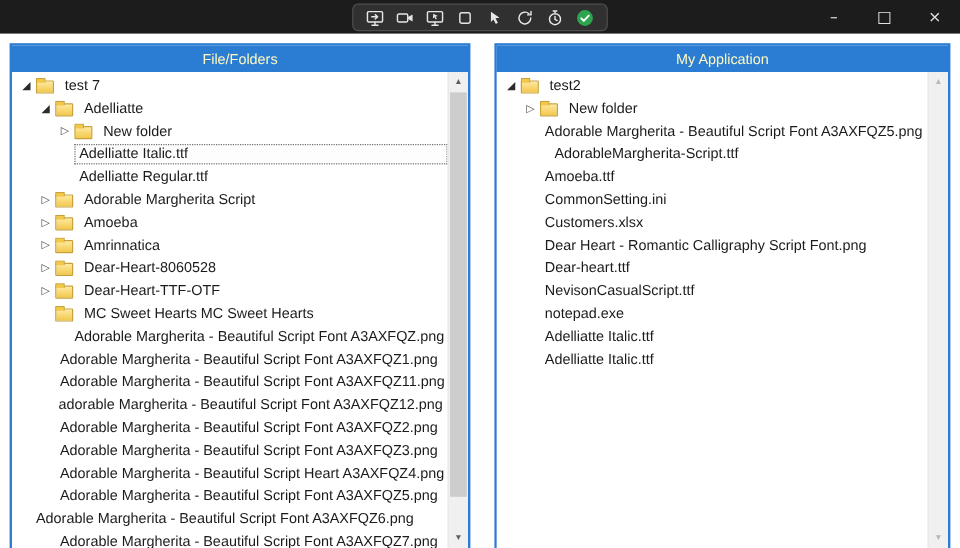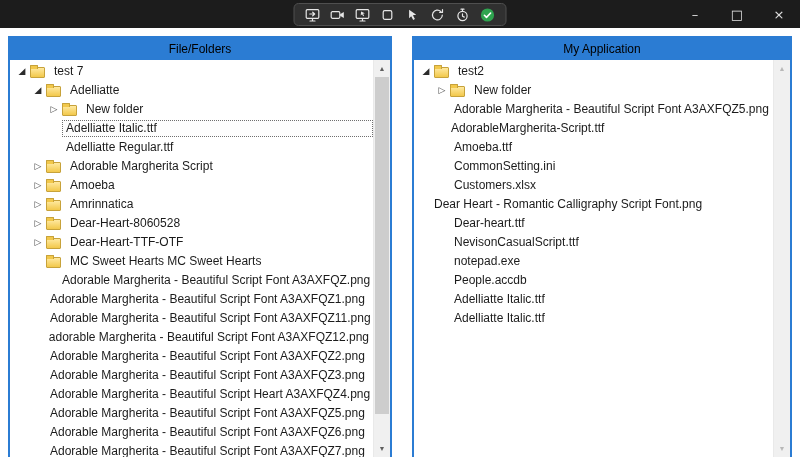--- a/index.html
+++ b/index.html
@@ -14,21 +14,21 @@
     display:flex; align-items:center; gap:3px; background:#303030; border:1px solid #4f4f4f; border-radius:5px; padding:0 7px; }
   .tb-btn { width:22px; height:19px; display:flex; align-items:center; justify-content:center; background:transparent; border:none; cursor:pointer; }
   .win-controls { position:absolute; right:0; top:0; height:28px; display:flex; }
   .win-btn { width:42px; height:28px; background:transparent; border:none; color:#e2e2e2; font-size:13px; cursor:pointer; font-family:"DejaVu Sans",sans-serif; }
 
   
   .content { position:absolute; top:28px; left:0; right:0; bottom:0; background:#fff; }
   .panel { position:absolute; top:8px; bottom:-2px; border:2px solid #2b7cd3; background:#fff; display:flex; flex-direction:column; }
   .panel.left  { left:8px;  width:384px; }
   .panel.right { left:412px; width:380px; }
-  .panel-header { flex:none; height:22px; background:#2b7cd3; color:#000000; font-size:12px; display:flex; align-items:center; justify-content:center; }
+  .panel-header { flex:none; height:22px; background:#2b7cd3; color:#fef9c3; font-size:12px; display:flex; align-items:center; justify-content:center; }
   .panel-body { flex:1; position:relative; overflow:hidden; background:#fff; }
   .tree { position:absolute; top:2px; left:0; right:17px; bottom:0; overflow:hidden; }
 
   
   .row { display:flex; align-items:center; height:19px; font-size:12px; color:#1b1b1b; white-space:nowrap; }
   .exp { flex:none; width:16px; text-align:center; font-size:9px; line-height:19px; color:#2b2b2b; }
   .exp.collapsed { color:#4a4a4a; font-size:9px; }
   .folder-ic { flex:none; width:15px; height:11px; background:linear-gradient(#ffe9a0,#f2c84b); border:1px solid #c7a23a; border-radius:1px; position:relative; margin-right:5px; margin-top:2px; }
   .folder-ic::before { content:''; position:absolute; top:-3px; left:-1px; width:6px; height:3px; background:#f2c84b; border:1px solid #c7a23a; border-bottom:none; border-radius:1px 1px 0 0; }
   .lab { padding:0 4px; line-height:17px; }
@@ -190,21 +190,21 @@
             <span class="lab">Adorable Margherita - Beautiful Script Font A3AXFQZ3.png</span>
           </div>
           <div class="row" style="padding-left: 20px;">
             <span class="exp"></span>
             <span class="lab">Adorable Margherita - Beautiful Script Heart A3AXFQZ4.png</span>
           </div>
           <div class="row" style="padding-left: 20px;">
             <span class="exp"></span>
             <span class="lab">Adorable Margherita - Beautiful Script Font A3AXFQZ5.png</span>
           </div>
-          <div class="row" style="padding-left: 20px;">
+          <div class="row" style="">
             <span class="exp"></span>
             <span class="lab">Adorable Margherita - Beautiful Script Font A3AXFQZ6.png</span>
           </div>
           <div class="row" style="padding-left: 20px;">
             <span class="exp"></span>
             <span class="lab">Adorable Margherita - Beautiful Script Font A3AXFQZ7.png</span>
           </div>
         </div>
       <div class="scrollbar">
         <div class="sb-up">▲</div>
@@ -225,55 +225,51 @@
           </div>
           <div class="row" style="padding-left: 20px;">
             <span class="exp collapsed">▷</span>
             <span class="folder-ic"></span>
             <span class="lab">New folder</span>
           </div>
           <div class="row" style="padding-left: 20px;">
             <span class="exp"></span>
             <span class="lab">Adorable Margherita - Beautiful Script Font A3AXFQZ5.png</span>
           </div>
-          <div class="row" style="padding-left: 17px;">
+          <div class="row" style="padding-left: 28px;">
             <span class="exp"></span>
             <span class="lab">AdorableMargherita-Script.ttf</span>
           </div>
           <div class="row" style="padding-left: 20px;">
             <span class="exp"></span>
             <span class="lab">Amoeba.ttf</span>
           </div>
           <div class="row" style="padding-left: 20px;">
             <span class="exp"></span>
             <span class="lab">CommonSetting.ini</span>
           </div>
           <div class="row" style="padding-left: 20px;">
             <span class="exp"></span>
             <span class="lab">Customers.xlsx</span>
           </div>
-          <div class="row" style="">
+          <div class="row" style="padding-left: 20px;">
             <span class="exp"></span>
             <span class="lab">Dear Heart - Romantic Calligraphy Script Font.png</span>
           </div>
           <div class="row" style="padding-left: 20px;">
             <span class="exp"></span>
             <span class="lab">Dear-heart.ttf</span>
           </div>
           <div class="row" style="padding-left: 20px;">
             <span class="exp"></span>
             <span class="lab">NevisonCasualScript.ttf</span>
           </div>
           <div class="row" style="padding-left: 20px;">
             <span class="exp"></span>
             <span class="lab">notepad.exe</span>
-          </div>
-          <div class="row" style="padding-left: 20px;">
-            <span class="exp"></span>
-            <span class="lab">People.accdb</span>
           </div>
           <div class="row" style="padding-left: 20px;">
             <span class="exp"></span>
             <span class="lab">Adelliatte Italic.ttf</span>
           </div>
           <div class="row" style="padding-left: 20px;">
             <span class="exp"></span>
             <span class="lab">Adelliatte Italic.ttf</span>
           </div>
         </div>

